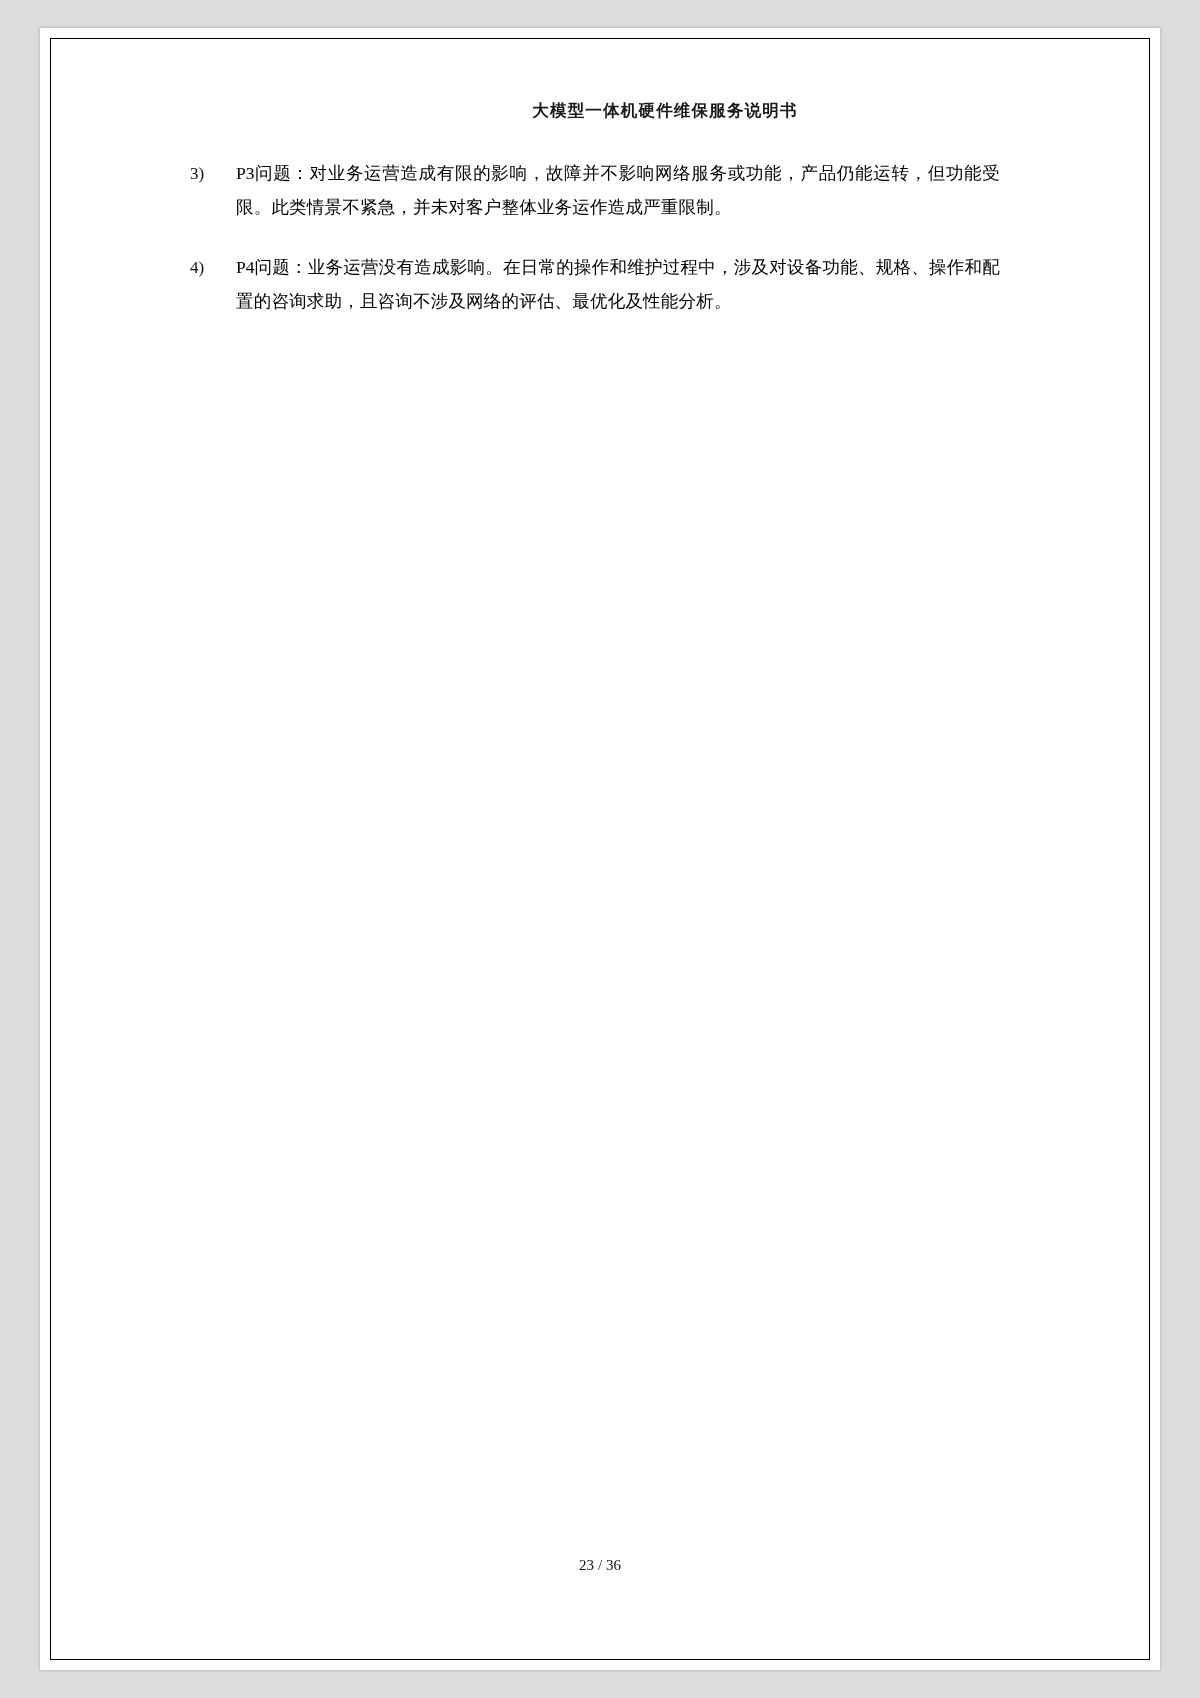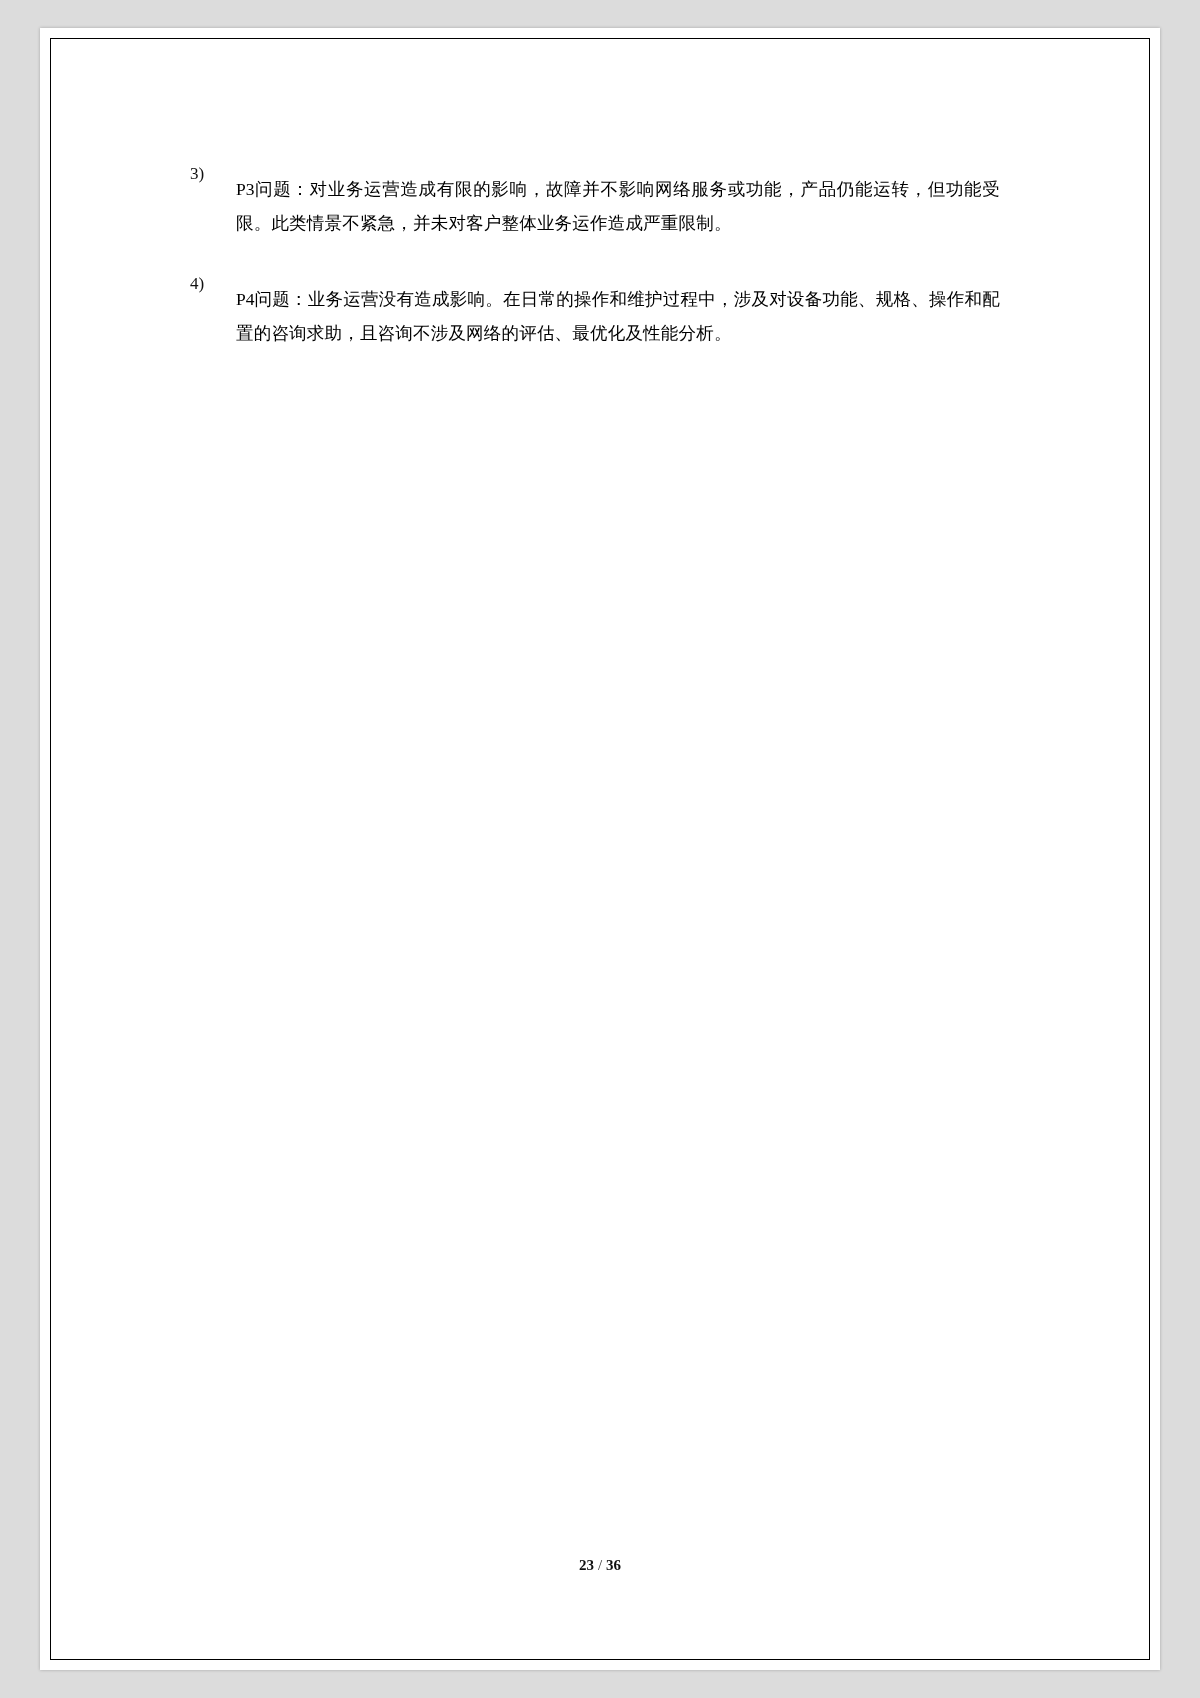--- a/index.html
+++ b/index.html
@@ -70,51 +70,53 @@
   }
   .para {
     flex: 1 1 auto;
     font-family: "DejaVu Sans", sans-serif;
     font-size: 17.5px;
     line-height: 1.95;
     color: #000000;
     text-align: justify;
     text-justify: inter-ideograph;
     letter-spacing: 0.2px;
-    margin-top: 16px;
   }
   .para .lead {
     font-family: "Liberation Serif", serif;
     letter-spacing: 0;
   }
   .footer {
     position: absolute;
     left: 0;
     right: 0;
     bottom: 96px;
     text-align: center;
     font-family: "Liberation Serif", serif;
     font-size: 15px;
     color: #111111;
   }
   .footer .num {
-    font-weight: 700;
+    font-weight: 400;
   }
   .footer .sep {
     font-weight: 400;
     margin: 0 4px;
     color: #333;
   }
 </style>
 </head>
 <body>
 
 <div class="page">
   <div class="page-border"></div>
 
+  <div class="header">
+    <span class="header-title">大模型一体机硬件维保服务说明书</span>
+  </div>
 
   <div class="body-area">
 
     <div class="list-item">
       <div class="marker">3)</div>
       <div class="para"><span class="lead">P3</span><span>问题：对业务运营造成有限的影响，故障并不影响网络服务或功能，产品仍能运转，但功能受限。此类情景不紧急，并未对客户整体业务运作造成严重限制。</span></div>
     </div>
 
     <div class="list-item">
       <div class="marker">4)</div>

